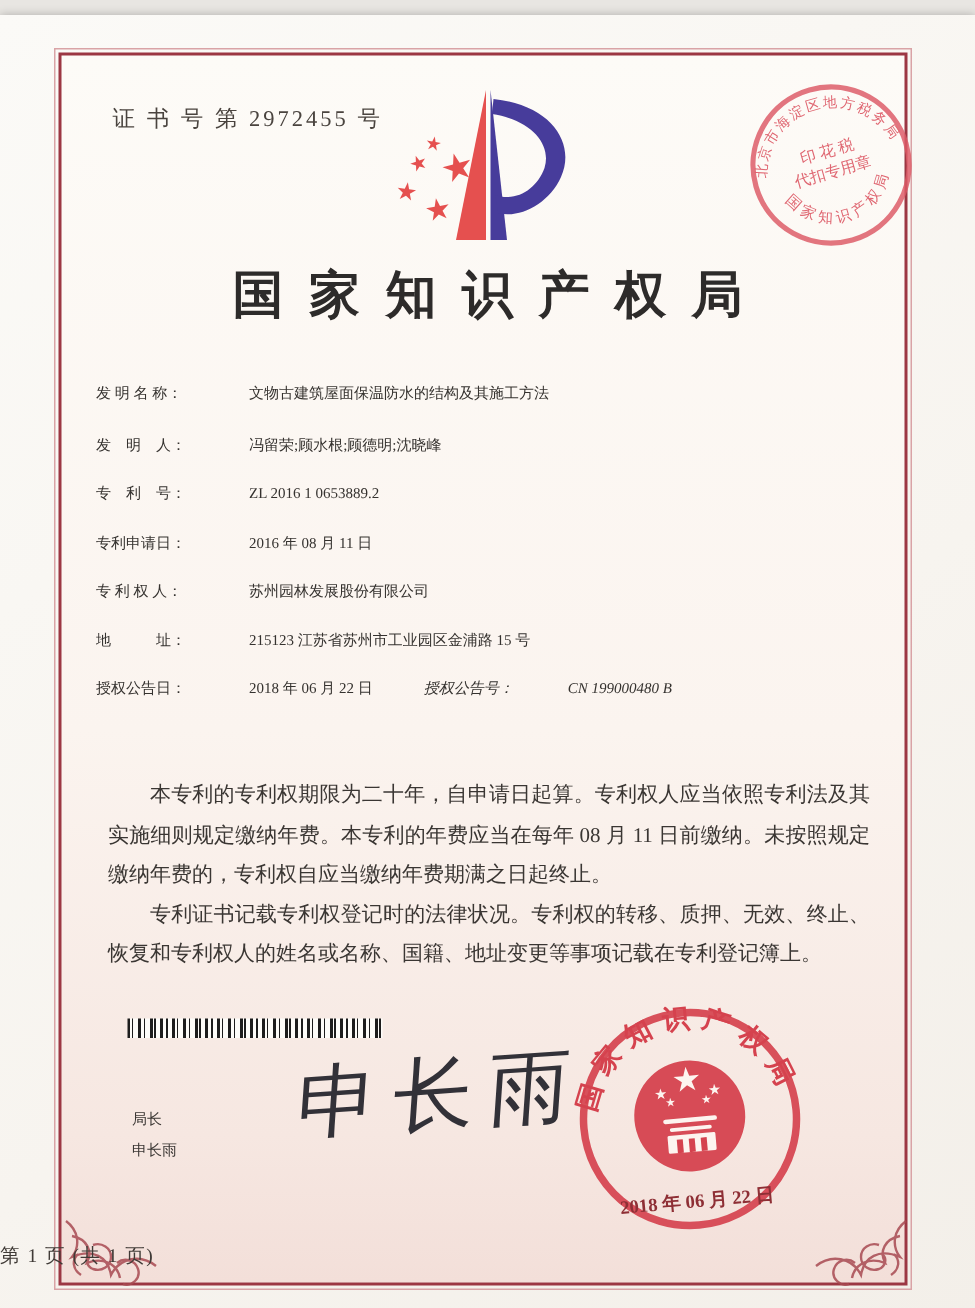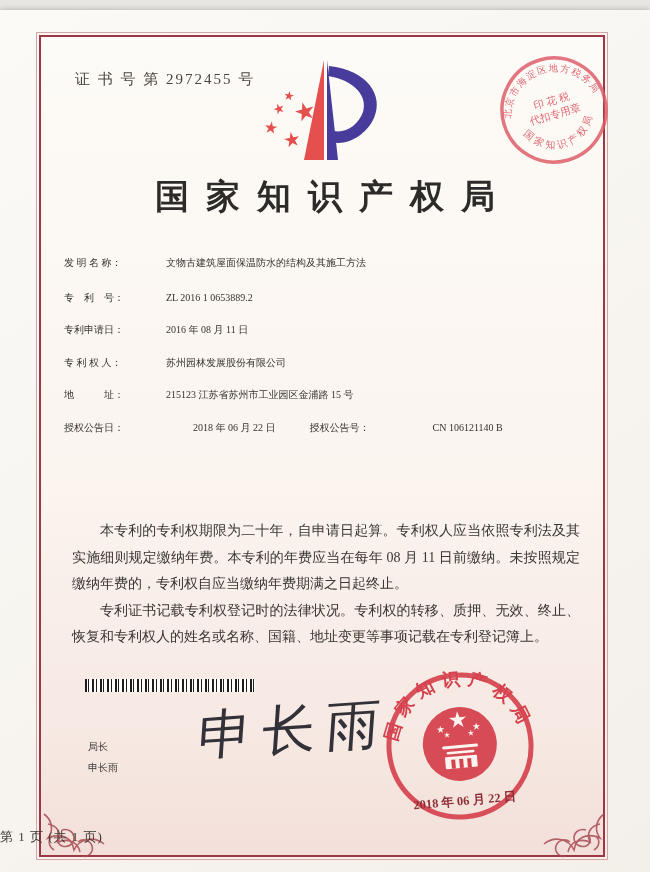--- a/index.html
+++ b/index.html
@@ -20,22 +20,22 @@
   .logo{position:absolute;left:258px;top:44px;width:136px;height:120px;}
   .title{position:absolute;left:0;right:0;top:164px;text-align:center;
          font-size:34px;font-weight:600;color:#2d2b2a;letter-spacing:17px;text-indent:17px;}
   
   .fields{position:absolute;left:64px;top:246px;width:505px;font-size:10px;color:#35322f;}
   .row{display:flex;margin-bottom:19px;line-height:1.35;}
   .row .lbl{flex:0 0 102px;white-space:nowrap;}
   .row .val{flex:1;}
   .row.gap{margin-bottom:21px;}
   .dual{display:flex;}
-  .dual .half{display:flex;gap:27px;}
-  .dual .half.right{margin-left:34px;}
+  .dual .half{display:flex;}
+  .dual .half.right{margin-left:34px;font-style:italic;}
   .dual .half.right .lbl{flex:0 0 96px;}
   
   .body-text{position:absolute;left:72px;top:508px;width:508px;
         font-size:14px;line-height:1.9;color:#3a3633;text-align:justify;}
   .body-text p{margin:0;text-indent:2em;}
   
   .barcode{position:absolute;left:85px;top:669px;width:170px;height:13px;
         background:repeating-linear-gradient(90deg,#1d1d1d 0 2px,#fdfcf9 2px 3px,#1d1d1d 3px 4px,
         #fdfcf9 4px 7px,#1d1d1d 7px 9px,#fdfcf9 9px 11px,#1d1d1d 11px 12px,#fdfcf9 12px 15px);}
   
@@ -99,20 +99,24 @@
   </svg>
 
   <div class="title">国家知识产权局</div>
 
   <div class="fields">
     <div class="row gap">
       <span class="lbl">发 明 名 称：</span>
       <span class="val">文物古建筑屋面保温防水的结构及其施工方法</span>
     </div>
     <div class="row">
+      <span class="lbl">发　明　人：</span>
+      <span class="val">冯留荣;顾水根;顾德明;沈晓峰</span>
+    </div>
+    <div class="row">
       <span class="lbl">专　利　号：</span>
       <span class="val">ZL 2016 1 0653889.2</span>
     </div>
     <div class="row">
       <span class="lbl">专利申请日：</span>
       <span class="val">2016 年 08 月 11 日</span>
     </div>
     <div class="row">
       <span class="lbl">专 利 权 人：</span>
       <span class="val">苏州园林发展股份有限公司</span>
@@ -121,21 +125,21 @@
       <span class="lbl">地　　　址：</span>
       <span class="val">215123 江苏省苏州市工业园区金浦路 15 号</span>
     </div>
     <div class="row dual">
       <span class="half">
         <span class="lbl">授权公告日：</span>
         <span class="val">2018 年 06 月 22 日</span>
       </span>
       <span class="half right">
         <span class="lbl">授权公告号：</span>
-        <span class="val">CN 106121140 B</span>
+        <span class="val">CN 199000480 B</span>
       </span>
     </div>
   </div>
 
   <div class="body-text">
     <p>本专利的专利权期限为二十年，自申请日起算。专利权人应当依照专利法及其实施细则规定缴纳年费。本专利的年费应当在每年 08 月 11 日前缴纳。未按照规定缴纳年费的，专利权自应当缴纳年费期满之日起终止。</p>
     <p>专利证书记载专利权登记时的法律状况。专利权的转移、质押、无效、终止、恢复和专利权人的姓名或名称、国籍、地址变更等事项记载在专利登记簿上。</p>
   </div>
 
   <div class="barcode"></div>

